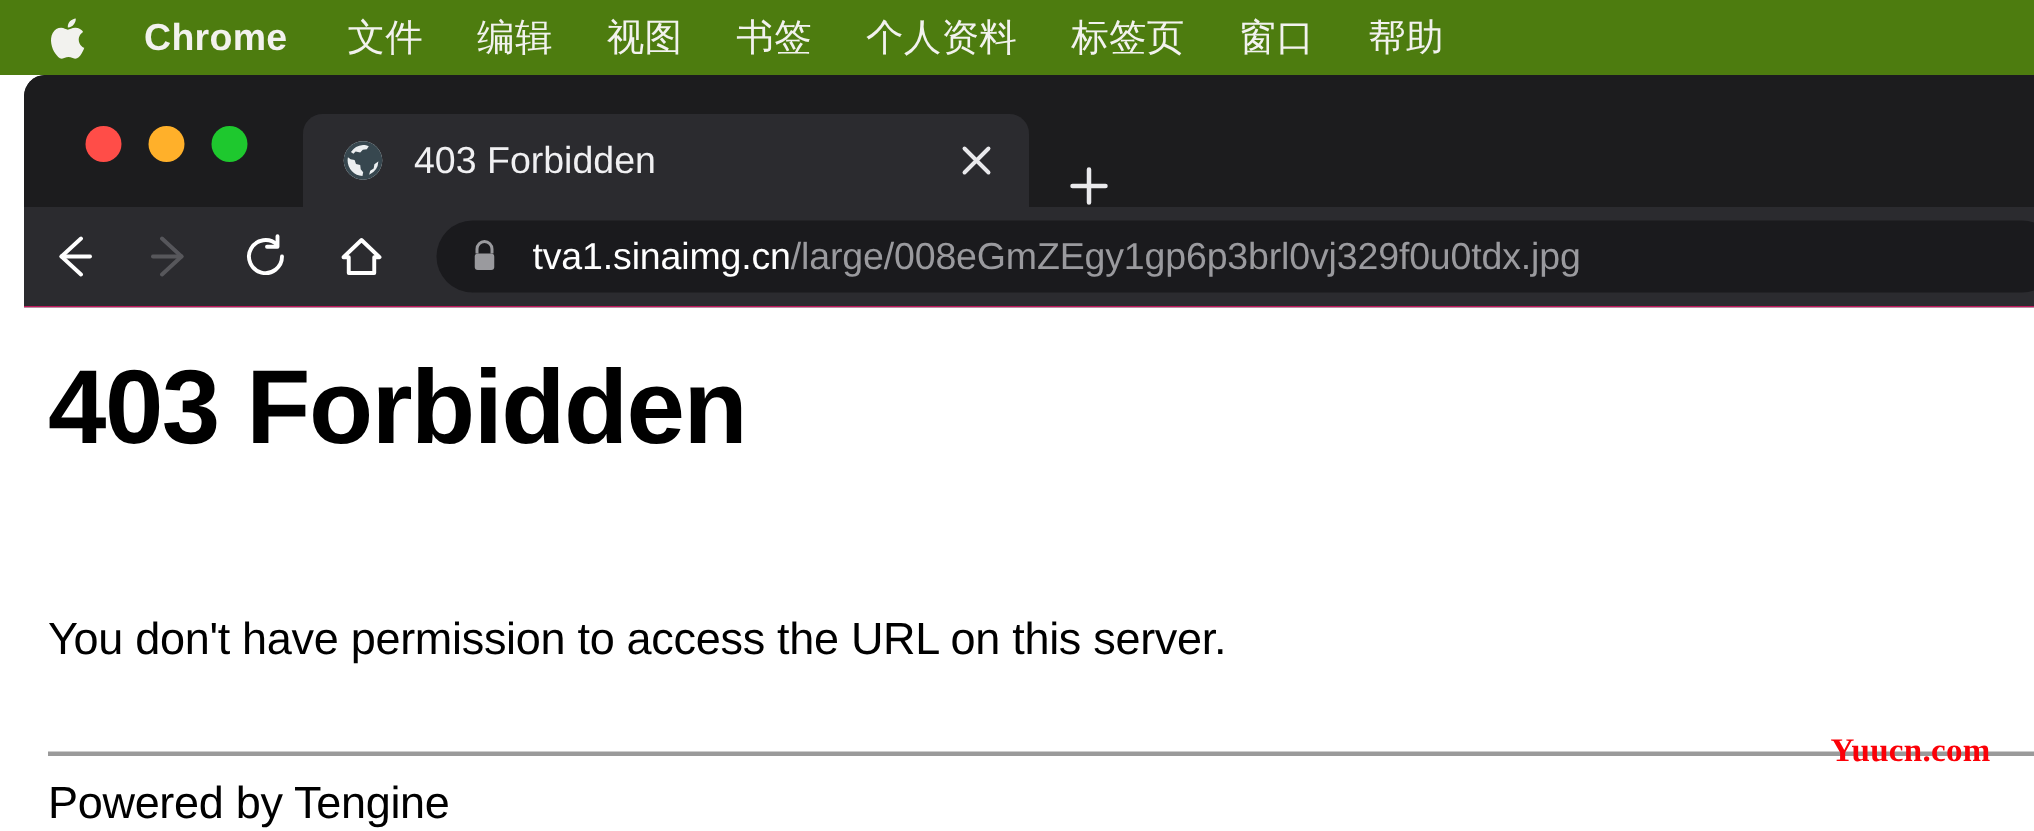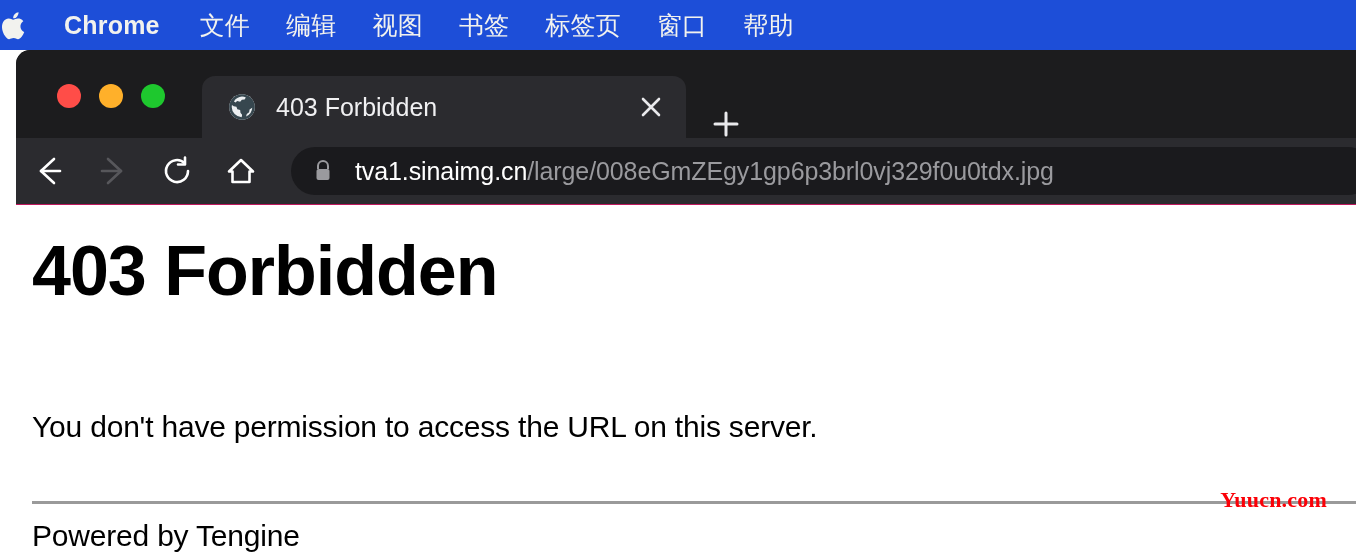--- a/index.html
+++ b/index.html
@@ -18,23 +18,24 @@
     height: 554px;
     background: #ffffff;
   }
 
   
   .menubar {
     position: absolute;
     top: 0; left: 0;
     width: 1356px;
     height: 50px;
-    background: #1d4ed8;
-    display: flex;
-    align-items: center;
+    background: #4d7c0f;
+    display: flex;
+    align-items: center;
+    padding-left: 32px;
     gap: 0;
   }
 
   .apple-logo {
     width: 26px;
     height: 31px;
     margin-right: 38px;
     display: block;
     flex: 0 0 auto;
   }
@@ -242,20 +243,21 @@
 
   <div class="menubar">
     <svg class="apple-logo" viewBox="0 0 24 28">
       <path fill="#f2f2ee" d="M18.9 14.9c0-3.2 2.6-4.7 2.7-4.8-1.5-2.2-3.8-2.5-4.6-2.5-1.9-.2-3.8 1.1-4.8 1.1-1 0-2.5-1.1-4.1-1.1-2.1 0-4.1 1.2-5.2 3.1-2.2 3.9-.6 9.6 1.6 12.7 1.1 1.5 2.3 3.2 4 3.2 1.6-.1 2.2-1 4.1-1 1.9 0 2.5 1 4.1 1 1.7 0 2.8-1.5 3.9-3.1 1.2-1.8 1.7-3.5 1.7-3.6-.1 0-3.3-1.3-3.4-5zM15.8 5.6c.8-1 1.4-2.4 1.3-3.8-1.2.1-2.7.8-3.6 1.8-.8.9-1.5 2.4-1.3 3.8 1.4.1 2.8-.7 3.6-1.8z"></path>
     </svg>
     <span class="menu-item app-name">Chrome</span>
     <span class="menu-item">文件</span>
     <span class="menu-item">编辑</span>
     <span class="menu-item">视图</span>
     <span class="menu-item">书签</span>
+    <span class="menu-item">个人资料</span>
     <span class="menu-item">标签页</span>
     <span class="menu-item">窗口</span>
     <span class="menu-item">帮助</span>
   </div>
 
   <div class="chrome-window">
 
     <div class="tabstrip">
 
       <div class="traffic-lights">

